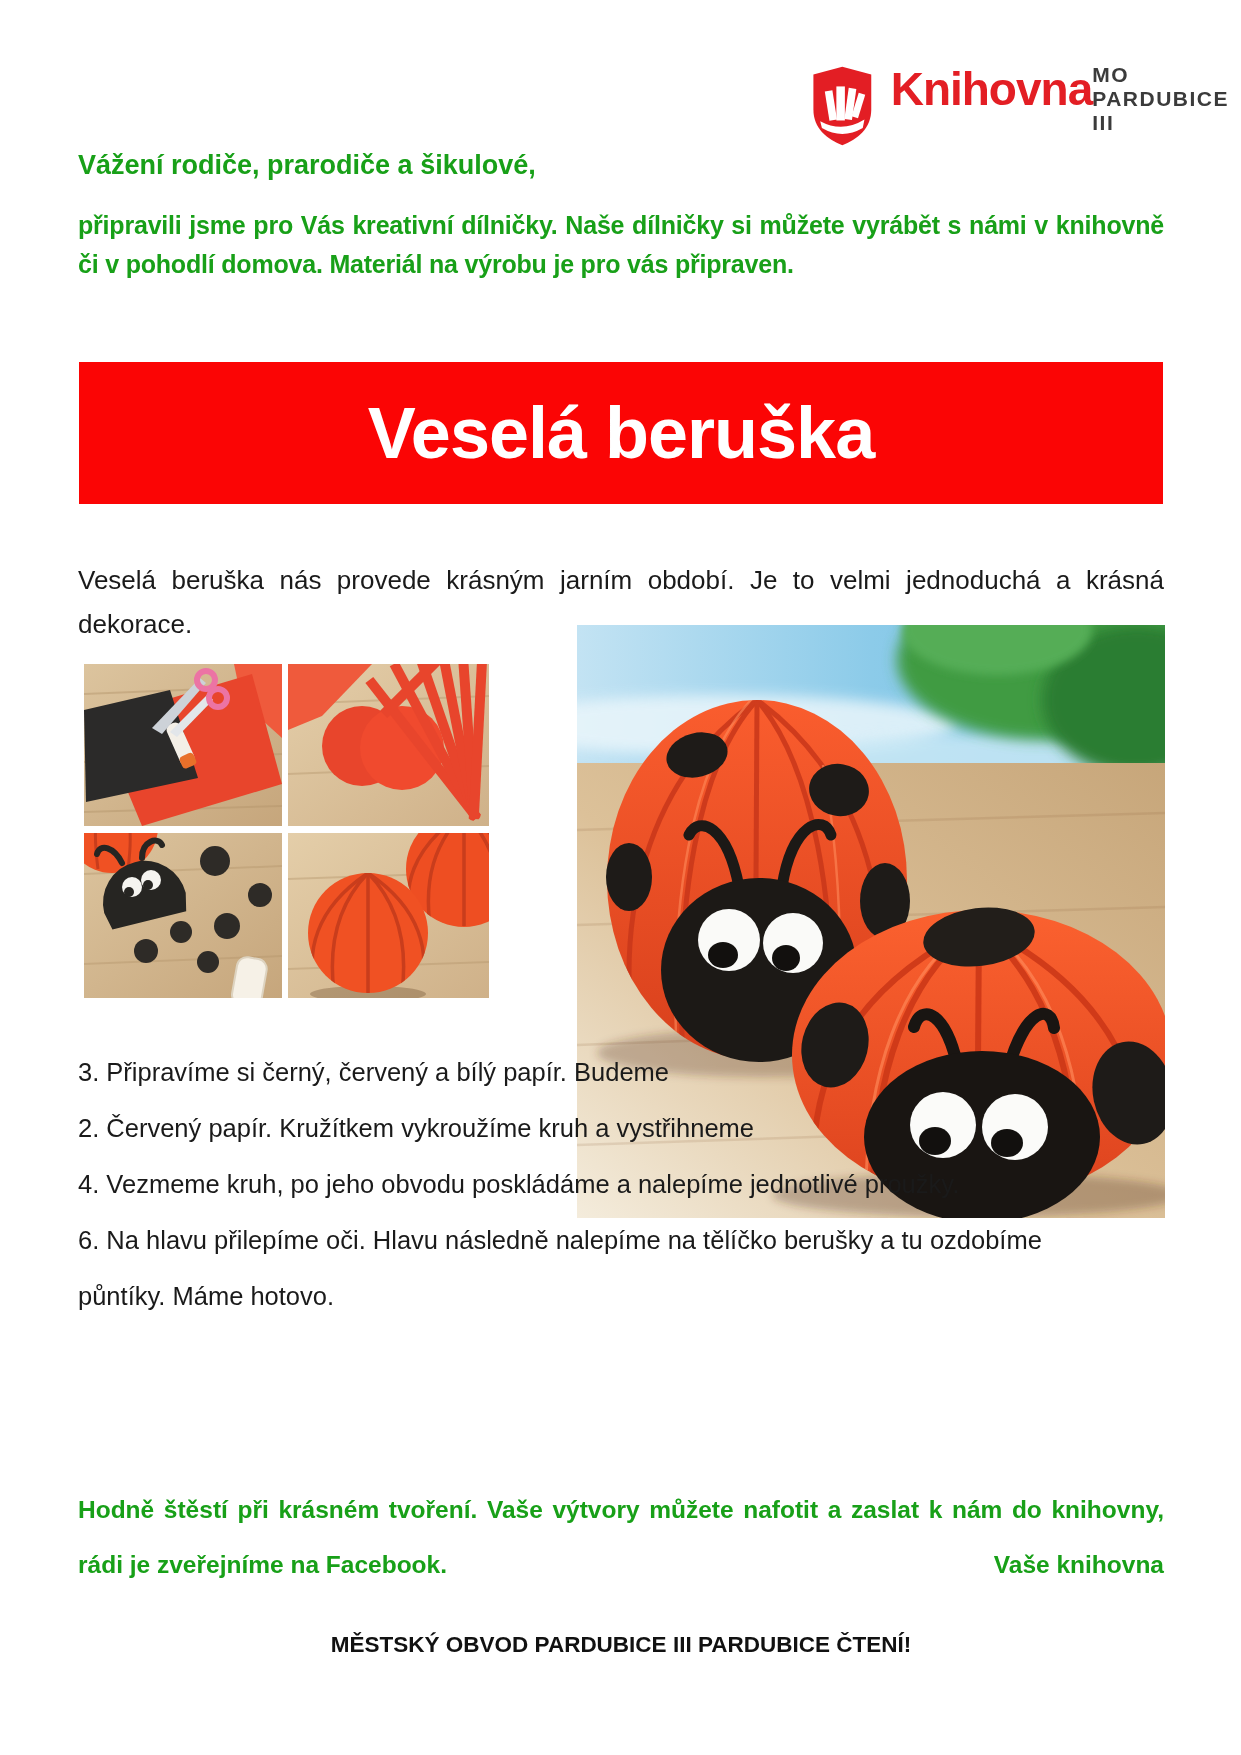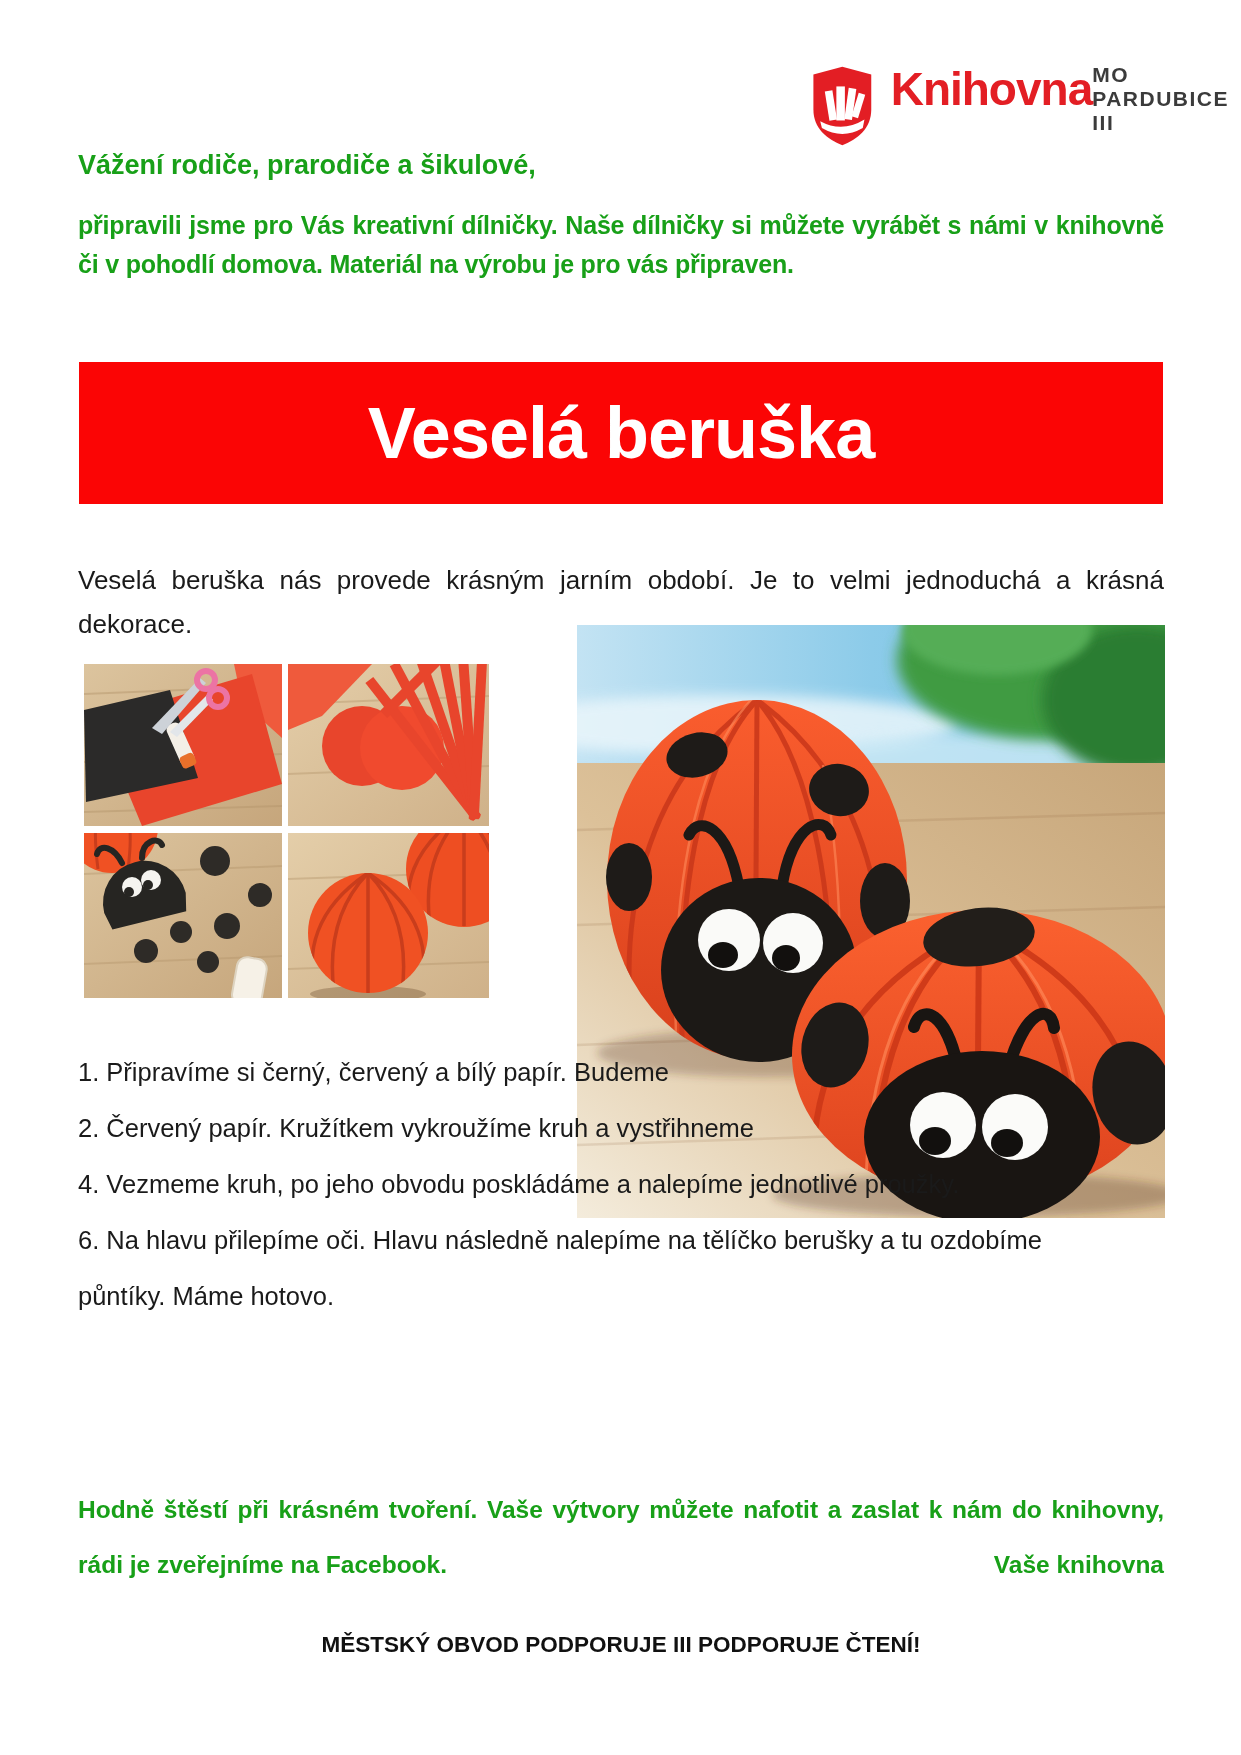--- a/index.html
+++ b/index.html
@@ -331,27 +331,27 @@
           <circle cx="366" cy="500" r="33" fill="#fbfbf9"></circle>
           <circle cx="438" cy="502" r="33" fill="#fbfbf9"></circle>
           <ellipse cx="358" cy="516" rx="16" ry="14" fill="#12100e"></ellipse>
           <ellipse cx="430" cy="518" rx="16" ry="14" fill="#12100e"></ellipse>
         </g>
       </g>
     </svg>
   </div>
 
   <div class="steps">
-      <div class="step-line">1. Připravíme si černý, červený a bílý papír. Budeme</div>
+      <div class="step-line">3. Připravíme si černý, červený a bílý papír. Budeme</div>
       <div class="step-line">2. Červený papír. Kružítkem vykroužíme kruh a vystřihneme</div>
       <div class="step-line">4. Vezmeme kruh, po jeho obvodu poskládáme a nalepíme jednotlivé proužky.</div>
       <div class="step-line">6. Na hlavu přilepíme oči. Hlavu následně nalepíme na tělíčko berušky a tu ozdobíme</div>
       <div class="step-line">půntíky. Máme hotovo.</div>
     </div>
 
   <div class="closing closing-wrap">
     <span>Hodně štěstí při krásném tvoření. Vaše výtvory můžete nafotit a zaslat k nám do knihovny, rádi je zveřejníme na Facebook.</span>
     <span class="signature">Vaše knihovna</span>
   </div>
 
-  <div class="footer">MĚSTSKÝ OBVOD PODPORUJE III PODPORUJE ČTENÍ!</div>
+  <div class="footer">MĚSTSKÝ OBVOD PARDUBICE III PARDUBICE ČTENÍ!</div>
 
 </div>
 
 </body></html>

